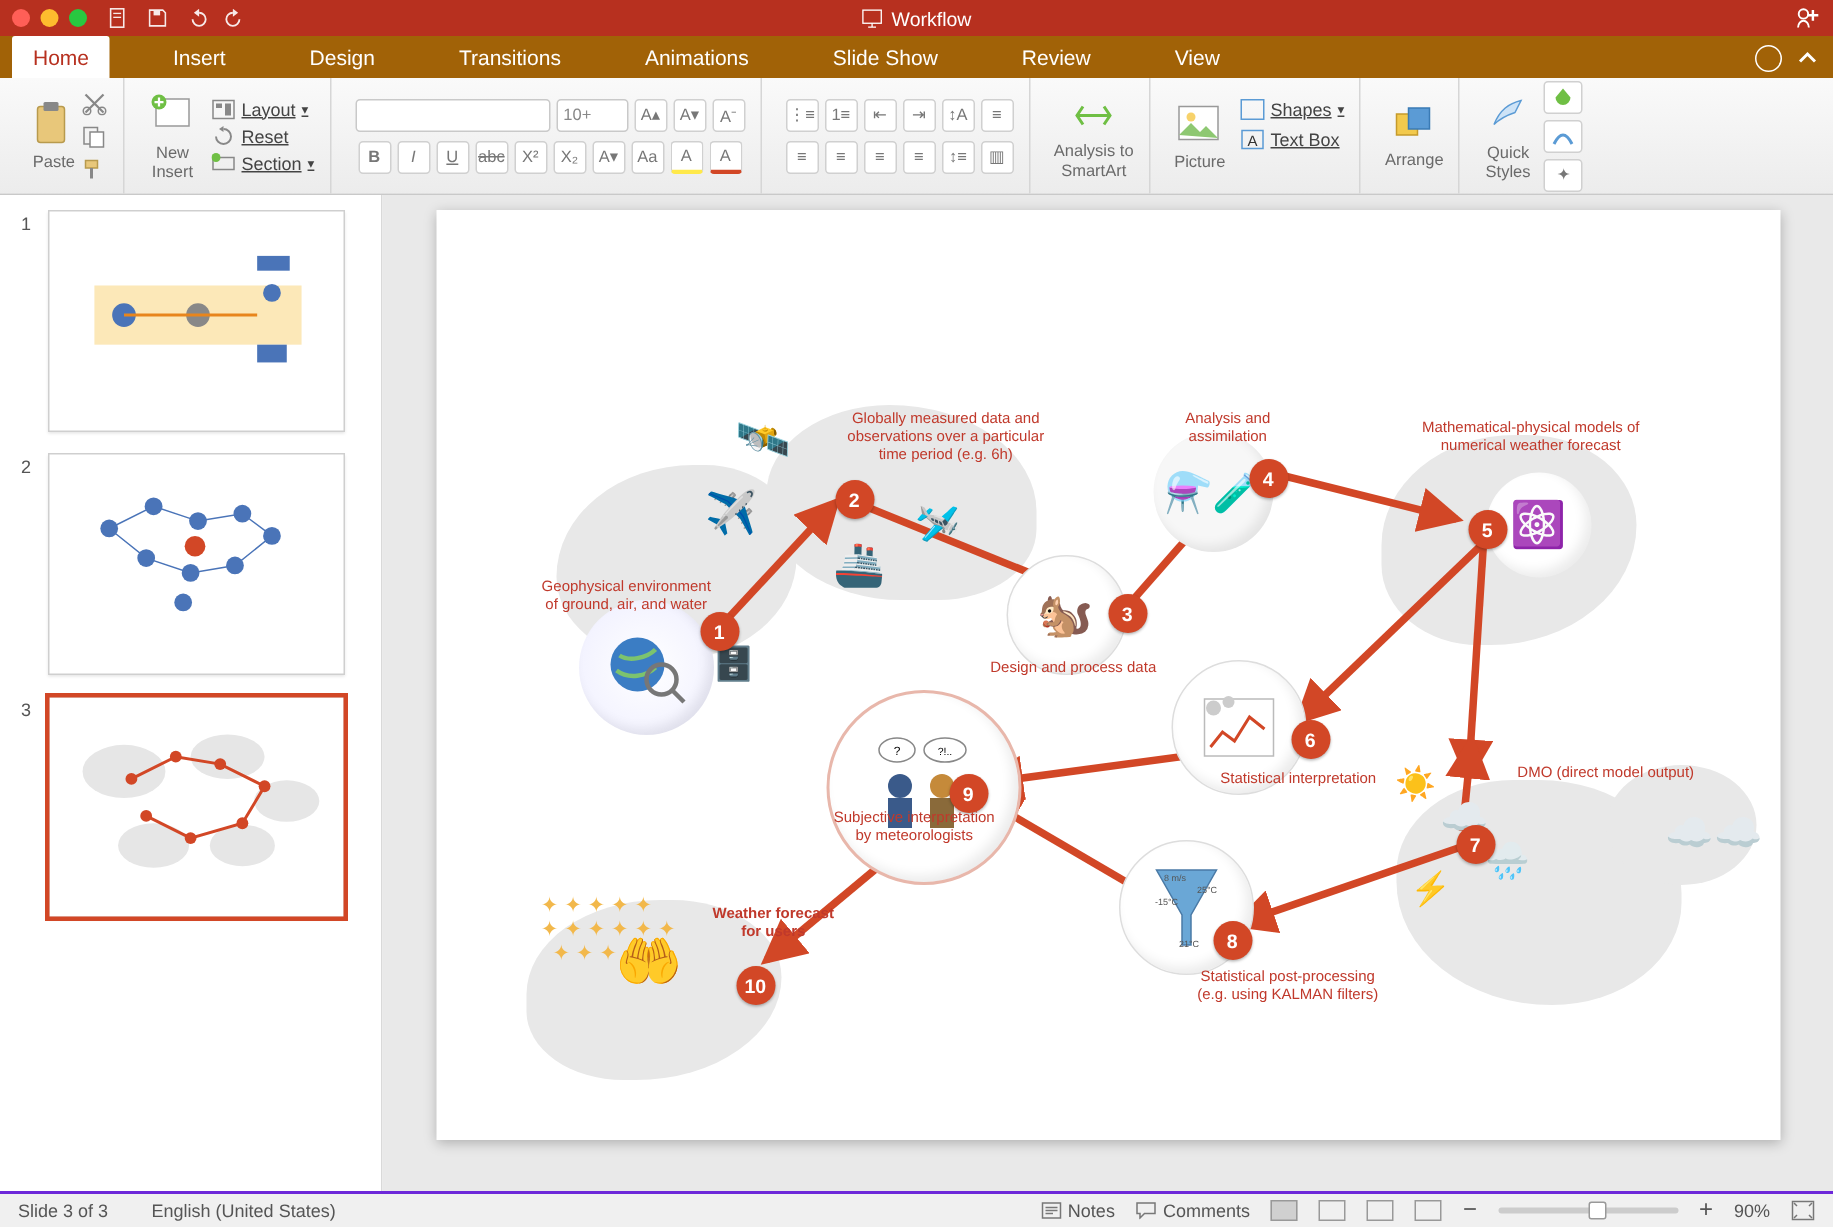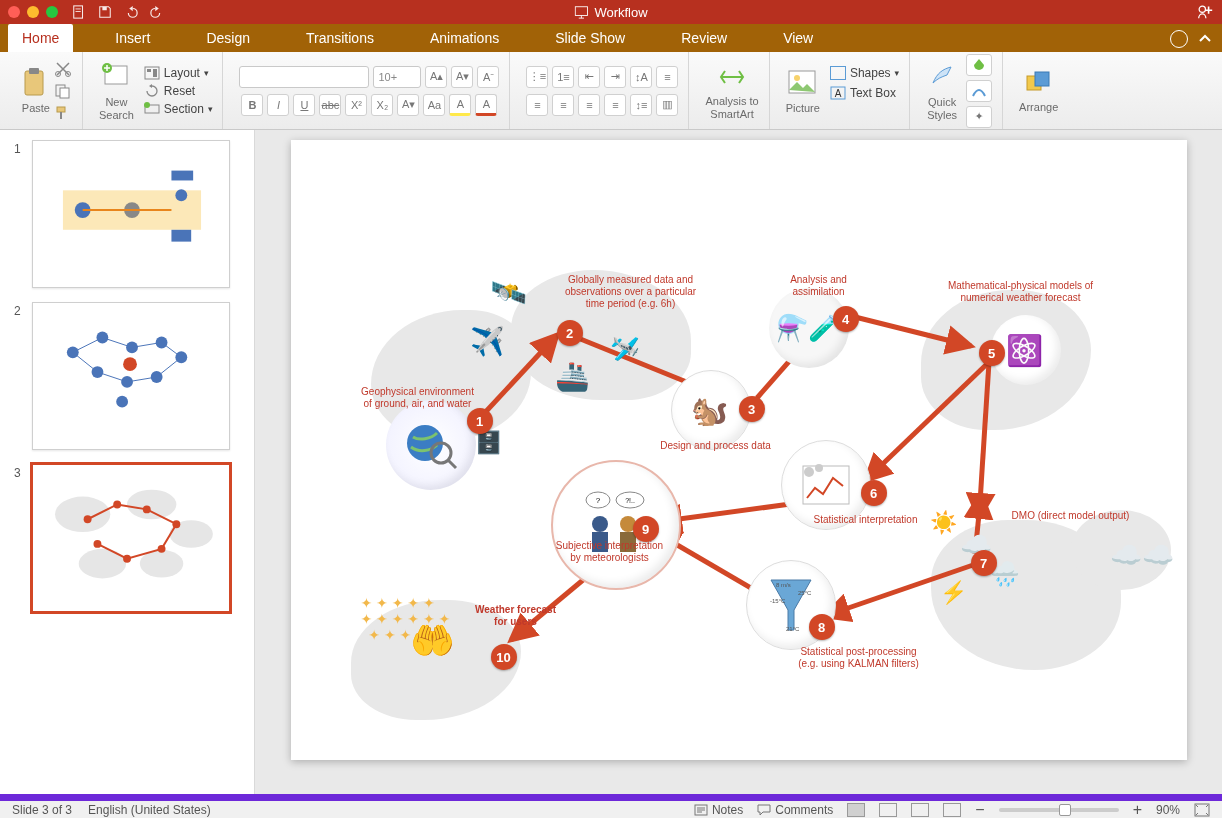--- a/index.html
+++ b/index.html
@@ -31,21 +31,21 @@
 .grp { display:flex; flex-direction:column; align-items:center; justify-content:center; height:100%; padding: 0 10px; border-right:1px solid #d6d6d6; }
 .grp:last-child{border-right:none;}
 .grp .lbl { font-size:11px; color:#6a6a6a; margin-top:2px; text-align:center; line-height:1.1;}
 .iconbox { width:32px; height:32px; display:flex; align-items:center; justify-content:center; }
 .fontbox { width:130px;height:22px;border:1px solid #c9c9c9;border-radius:3px;background:#fff;}
 .sizebox { width:48px;height:22px;border:1px solid #c9c9c9;border-radius:3px;background:#fff; font-size:11px;color:#888;display:flex;align-items:center;padding-left:4px;}
 .rowbtns { display:flex; gap:4px; }
 .sqbtn { width:22px;height:22px;border:1px solid #d0d0d0;border-radius:3px;background:#fff;display:flex;align-items:center;justify-content:center;font-size:11px;color:#777;}
 .vstack { display:flex;flex-direction:column;gap:2px;}
 .hline { display:flex; gap:4px; align-items:center;}
-.txtbtn { font-size:12px; color:#444; display:flex;align-items:center;gap:4px;}
+.txtbtn { font-size:12px; color:#444; display:flex;align-items:center;gap:4px;text-decoration:underline;}
 .shapesq { width:16px;height:14px;border:1.5px solid #5b9bd5;}
 
 
 .workspace { display:flex; height: calc(818px - 24px - 28px - 78px - 24px); }
 .thumbs { width: 255px; background:#fff; border-right:1px solid #d9d9d9; padding:10px 0 0 14px; overflow-y:auto;}
 .thumbrow { display:flex; gap:8px; margin-bottom:14px;}
 .thumbnum { font-size:12px; color:#555; width:10px; padding-top:2px;}
 .thumb { width:198px; height:148px; border:1px solid #cfcfcf; background:#fff; box-shadow:0 1px 2px rgba(0,0,0,.1); position:relative;}
 .thumb.sel { outline:3px solid #d24726; outline-offset:-1px;}
 .thumb svg { width:100%; height:100%;}
@@ -54,21 +54,21 @@
 .slide { width: 896px; height: 620px; background:#fff; box-shadow:0 2px 8px rgba(0,0,0,.25); position:relative;}
 
 
 .bubble { position:absolute; border-radius:50%; display:flex;align-items:center;justify-content:center; box-shadow: inset -4px -4px 8px rgba(0,0,0,.08);}
 .numdot { position:absolute; width:26px;height:26px;border-radius:50%;background:#d24726;color:#fff;font-weight:bold;font-size:13px;display:flex;align-items:center;justify-content:center;box-shadow:0 1px 2px rgba(0,0,0,.3);}
 .nlabel { position:absolute; font-size:10px; color:#c0392b; text-align:center; line-height:1.2; }
 .arrow { stroke:#d24726; stroke-width:5; fill:none; marker-end:url(#ah);}
 .bg-shape { position:absolute; background:#e8e8e8; border-radius:50% 30% 60% 40%; filter:blur(0.5px);}
 
 
-.status { height:24px; background:#f0f0f0; border-top:7px solid #6d28d9; display:flex; align-items:center; padding:0 12px; font-size:12px; color:#555; gap:16px;}
+.status { height:24px; background:#f0f0f0; border-top:2px solid #6d28d9; display:flex; align-items:center; padding:0 12px; font-size:12px; color:#555; gap:29px;}
 .status .right { margin-left:auto; display:flex; align-items:center; gap:14px;}
 .viewbtn { width:18px;height:14px;border:1px solid #999;}
 .zoomslider { width:120px;height:4px;background:#ccc;position:relative;border-radius:2px;}
 .zoomslider .knob{position:absolute;left:50%;top:-4px;width:12px;height:12px;background:#fff;border:1px solid #999;border-radius:2px;}
 
 
 .clip { position:absolute; font-size:22px; }
 </style>
 </head>
 <body>
@@ -165,21 +165,21 @@
     <div class="hline">
       <div class="vstack" style="align-items:center;">
         <div class="iconbox">
             <svg width="30" height="28" viewBox="0 0 30 28">
               <rect x="4" y="4" width="22" height="18" fill="#fff" stroke="#999"></rect>
               <circle cx="6" cy="6" r="5" fill="#6fbf44"></circle>
               <path d="M6 3v6M3 6h6" stroke="#fff" stroke-width="1.5"></path>
             </svg>
           </div>
         <div class="lbl" style="white-space:pre;">New
-Search</div>
+Insert</div>
       </div>
       <div class="vstack" style="gap:4px;margin-left:6px;">
         <div class="txtbtn">
             <svg width="16" height="14" viewBox="0 0 16 14">
               <rect x="1" y="1" width="14" height="12" fill="none" stroke="#888"></rect>
               <rect x="3" y="3" width="4" height="3" fill="#888"></rect>
               <rect x="9" y="3" width="4" height="8" fill="#888"></rect>
             </svg>
             <span>Layout</span>
             <span style="font-size:9px;">▾</span>
@@ -279,20 +279,30 @@
               <rect x="1" y="1" width="14" height="12" fill="none" stroke="#5b9bd5"></rect>
               <text x="8" y="11" text-anchor="middle" font-size="10" fill="#333">A</text>
             </svg>
             <span>Text Box</span>
           </div>
       </div>
     </div>
   </div>
 
   <div class="grp">
+    <div class="iconbox">
+        <svg width="28" height="26" viewBox="0 0 28 26">
+          <rect x="2" y="6" width="14" height="14" fill="#f2c94c" stroke="#c59a2b"></rect>
+          <rect x="10" y="2" width="14" height="14" fill="#5b9bd5" stroke="#3a7bb5"></rect>
+        </svg>
+      </div>
+    <div class="lbl">Arrange</div>
+  </div>
+
+  <div class="grp">
     <div class="hline" style="gap:8px;">
       <div class="vstack" style="align-items:center;">
         <div class="iconbox">
             <svg width="26" height="26" viewBox="0 0 26 26">
               <path d="M4 20c4-10 10-14 18-16l-4 8c-6 2-10 4-14 8z" fill="#cde3f7" stroke="#5b9bd5"></path>
             </svg>
           </div>
         <div class="lbl" style="white-space:pre;">Quick
 Styles</div>
       </div>
@@ -303,30 +313,20 @@
             </svg>
           </div>
         <div class="sqbtn" style="width:26px;">
             <svg width="16" height="14" viewBox="0 0 16 14">
               <path d="M2 12c4-8 8-8 12 0" fill="none" stroke="#5b9bd5" stroke-width="2"></path>
             </svg>
           </div>
         <div class="sqbtn" style="width:26px;">✦</div>
       </div>
     </div>
-  </div>
-
-  <div class="grp">
-    <div class="iconbox">
-        <svg width="28" height="26" viewBox="0 0 28 26">
-          <rect x="2" y="6" width="14" height="14" fill="#f2c94c" stroke="#c59a2b"></rect>
-          <rect x="10" y="2" width="14" height="14" fill="#5b9bd5" stroke="#3a7bb5"></rect>
-        </svg>
-      </div>
-    <div class="lbl">Arrange</div>
   </div>
 </div>
 
 <div class="workspace">
 
   <div class="thumbs">
     <div class="thumbrow">
       <div class="thumbnum">1</div>
       <div class="thumb">
         <svg viewBox="0 0 198 148">

